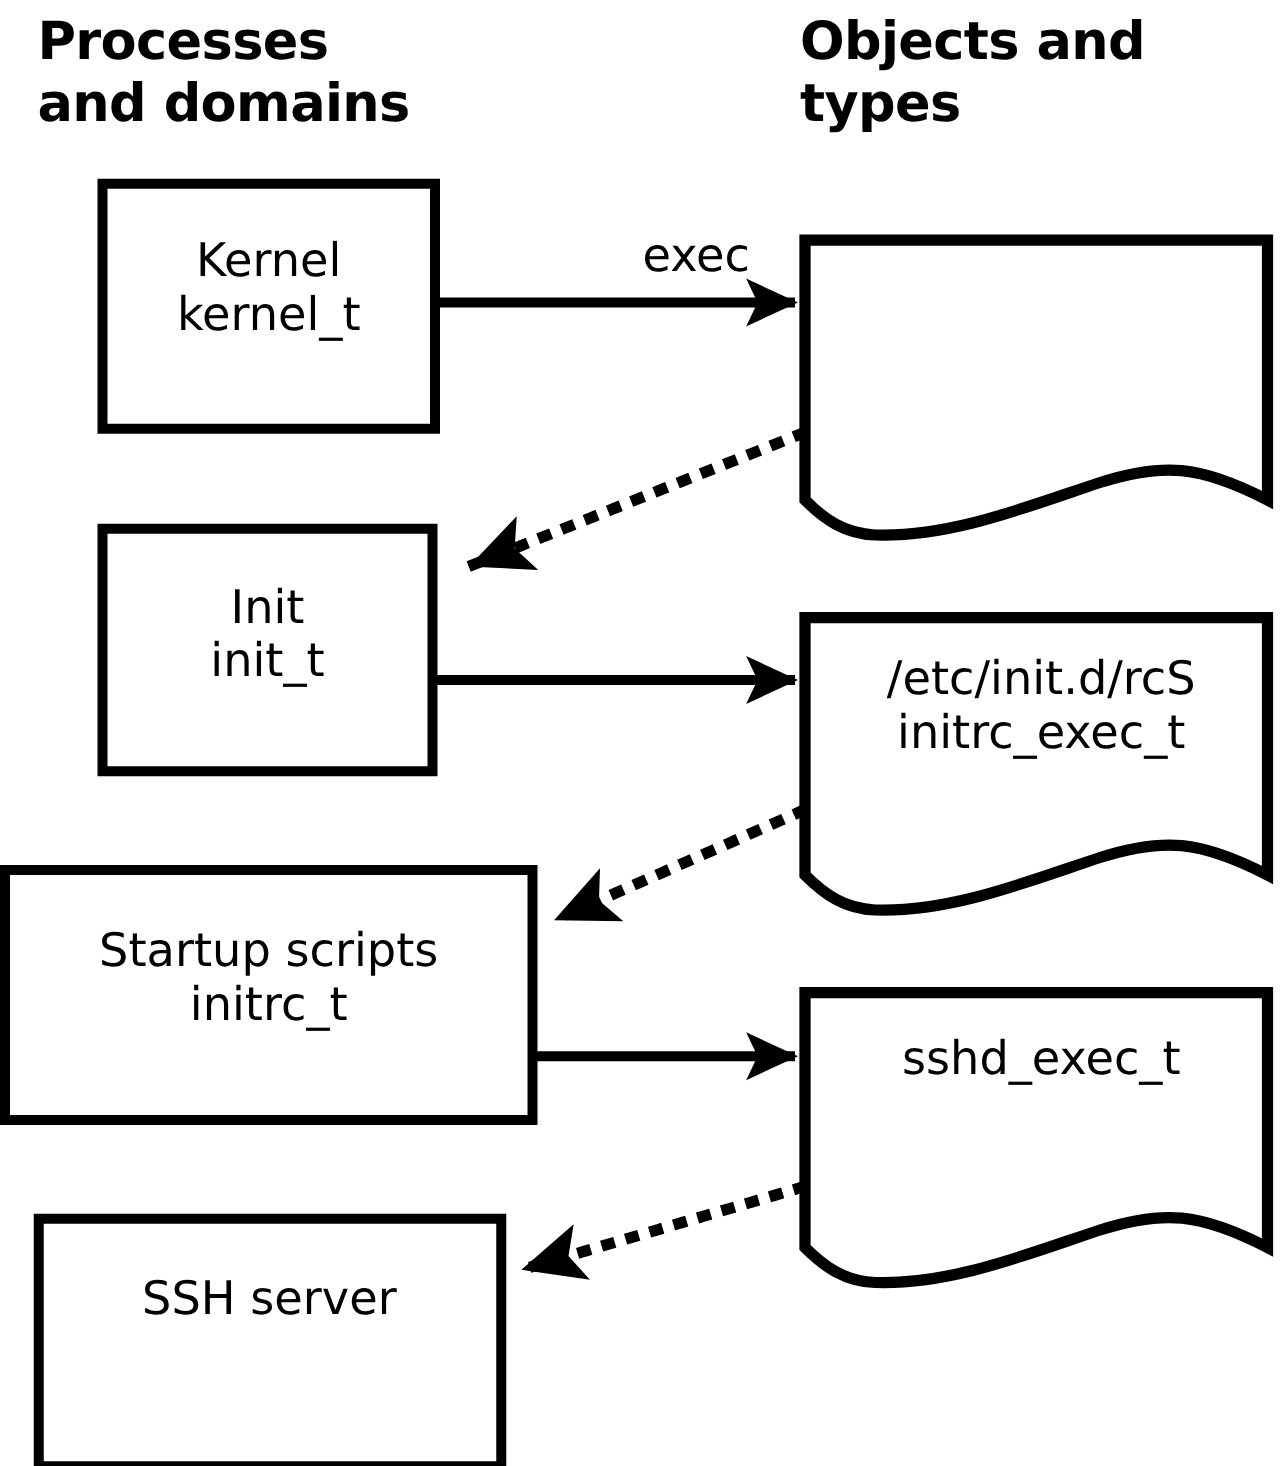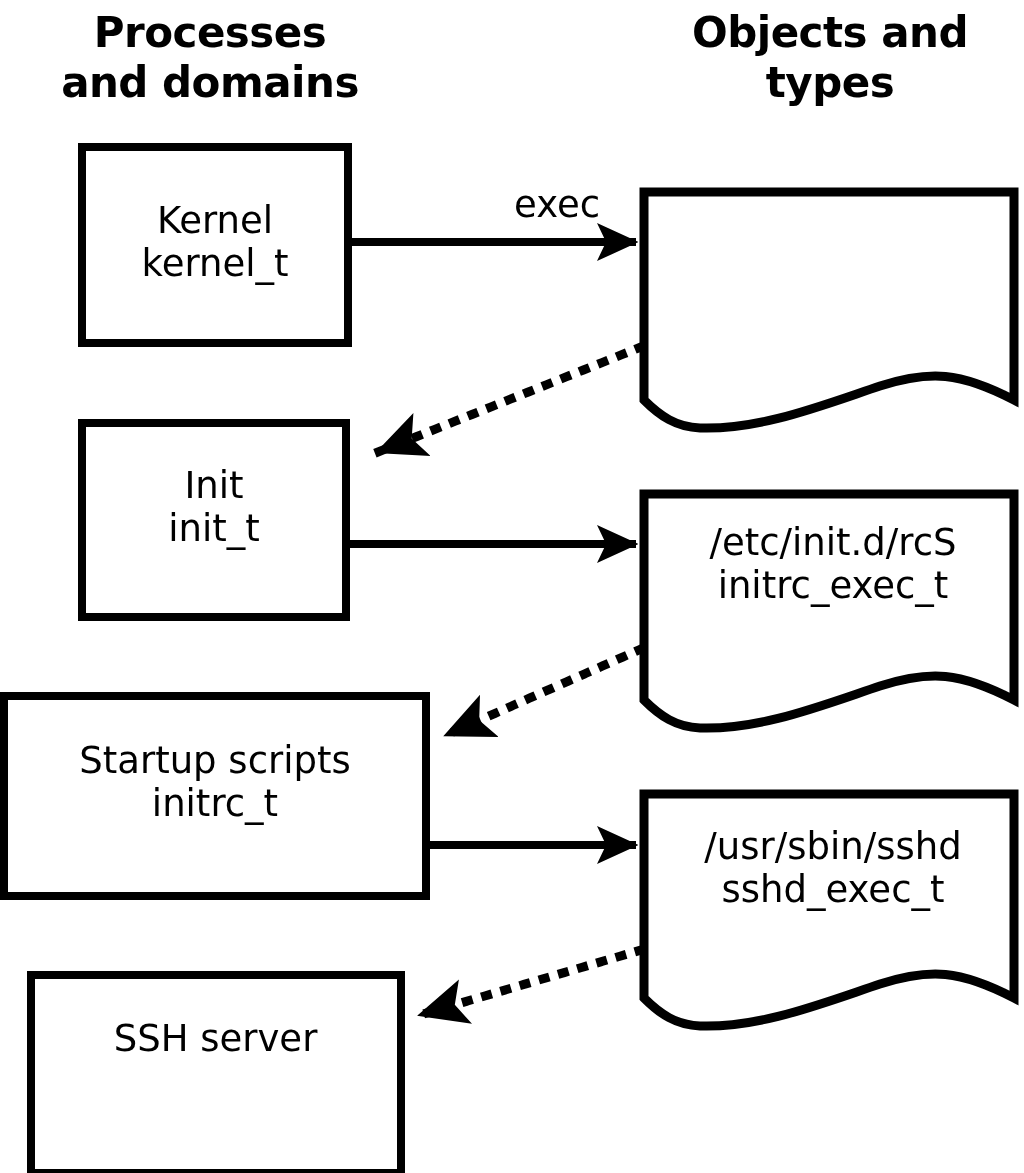--- a/index.html
+++ b/index.html
@@ -28,21 +28,21 @@
     top: 0;
     width: 1024px;
     height: 1173px;
     display: block;
   }
   .col-head {
     font-family: "DejaVu Sans", sans-serif;
     font-weight: bold;
     font-size: 42px;
     line-height: 1.18;
-    text-align: center;
+    text-align: left;
     letter-spacing: -0.5px;
   }
   .node-text {
     font-family: "DejaVu Sans", sans-serif;
     font-weight: normal;
     font-size: 37px;
     line-height: 1.15;
     text-align: center;
     white-space: nowrap;
   }
@@ -51,21 +51,21 @@
     font-weight: normal;
     font-size: 37px;
     line-height: 1;
     text-align: right;
     white-space: nowrap;
   }
   .abs { position: absolute; }
   .head-left  { left: 30px;  top: 8px;  width: 360px; }
   .head-right { left: 640px; top: 8px;  width: 380px; }
 
-  .txt-kernel  { left: 80px;  top: 200px; width: 270px; }
+  .txt-kernel  { left: 80px;  top: 188px; width: 270px; }
   .txt-init    { left: 80px;  top: 465px; width: 268px; }
   .txt-startup { left: 2px;   top: 740px; width: 426px; }
   .txt-sshd    { left: 28px;  top: 1018px; width: 375px; }
 
   .txt-doc1 { left: 648px; top: 228px; width: 370px; }
   .txt-doc2 { left: 648px; top: 522px; width: 370px; }
   .txt-doc3 { left: 648px; top: 826px; width: 370px; }
 
   .txt-exec { left: 400px; top: 186px; width: 200px; }
 </style>
@@ -150,19 +150,18 @@
     <div>SSH server</div>
   </div>
 
 
   <div class="abs node-text txt-doc2">
     <div>/etc/init.d/rcS</div>
     <div>initrc_exec_t</div>
   </div>
 
   <div class="abs node-text txt-doc3">
-    <div>/usr/sbin/sshd</div>
     <div>sshd_exec_t</div>
   </div>
 
   <div class="abs edge-label txt-exec">exec</div>
 
 </div>
 
 </body></html>

